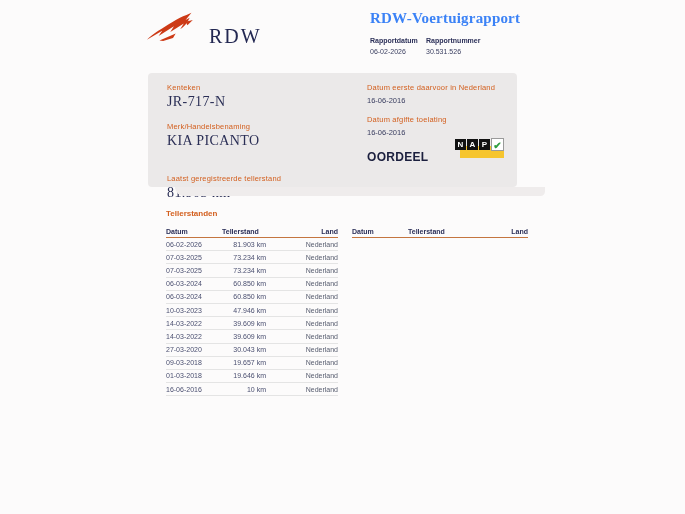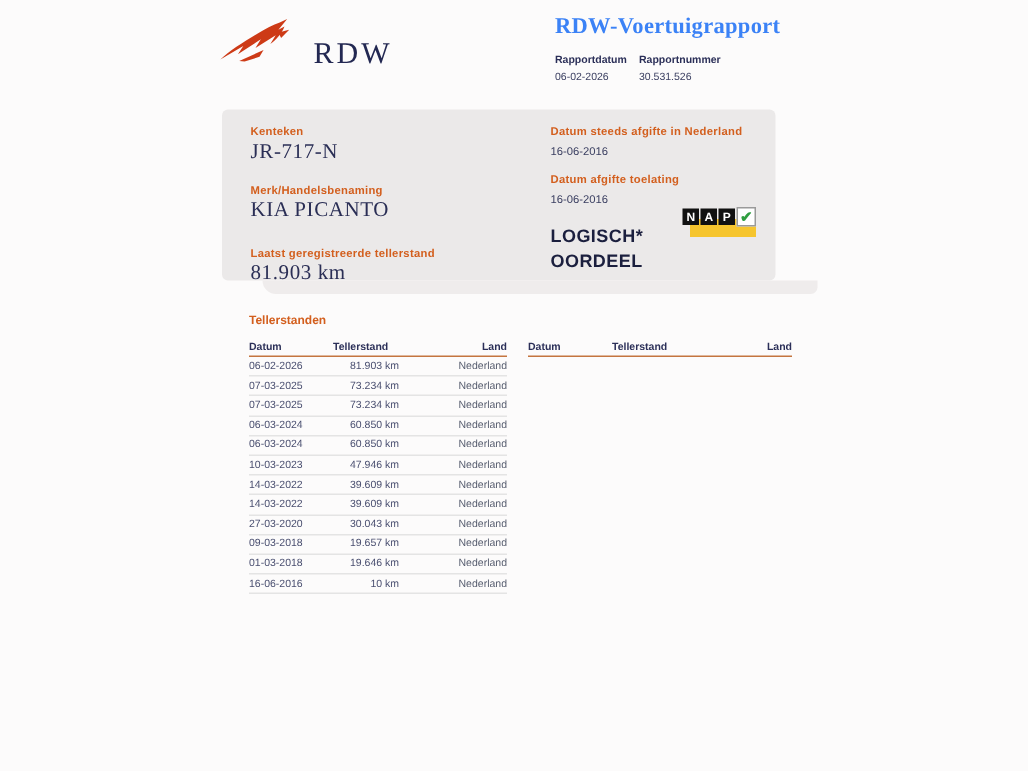--- a/index.html
+++ b/index.html
@@ -35,29 +35,29 @@
   .card {
     position:absolute; left:148px; top:73px; width:369px; height:114px;
     background:#ebe9e9; border-radius:4px;
   }
   .card::after {
     content:""; position:absolute; left:27px; right:-28px; top:100%; height:9px;
     background:#efecec; border-radius:0 0 6px 12px;
   }
   .card-left  { position:absolute; left:19px;  top:10px; }
   .card-right { position:absolute; left:219px; top:10px; }
-  .flabel { display:block; font-size:7.5px; font-weight:bold; color:#d35f1e; letter-spacing:0.2px; }
+  .flabel { display:block; font-size:7.5px; font-weight:normal; color:#d35f1e; letter-spacing:0.2px; }
   .fvalue-serif {
     display:block; font-family:"Liberation Serif", serif;
     font-size:14px; color:#2a2e55; margin-top:2px; letter-spacing:0.4px;
   }
   .fvalue-sans { display:block; font-size:7.5px; color:#3c4062; margin-top:4px; }
   .f-gap-s { margin-bottom:10px; }
   .f-gap-m { margin-bottom:12px; }
-  .f-gap-l { margin-bottom:15px; }
+  .f-gap-l { margin-bottom:25px; }
   .oordeel {
     margin-top:12px; font-size:12px; font-weight:bold; color:#1b1f3e;
     line-height:16.5px; letter-spacing:0.3px;
   }
   .oordeel span { display:block; }
   .nap { position:absolute; left:307px; top:66px; width:52px; height:22px; }
   .nap-yellow { position:absolute; left:5px; top:7px; width:44px; height:12px; background:#f6c52e; }
   .nap-sq {
     position:absolute; top:0; width:11px; height:11px; line-height:11px;
     text-align:center; font-size:8px; font-weight:bold;
@@ -135,29 +135,28 @@
         <span class="fvalue-serif">KIA PICANTO</span>
       </div>
       <div>
         <span class="flabel">Laatst geregistreerde tellerstand</span>
         <span class="fvalue-serif">81.903 km</span>
       </div>
     </div>
 
     <div class="card-right">
       <div class="f-gap-s">
-        <span class="flabel">Datum steeds afgifte in Nederland</span>
+        <span class="flabel">Datum eerste daarvoor in Nederland</span>
         <span class="fvalue-sans">16-06-2016</span>
       </div>
       <div>
         <span class="flabel">Datum afgifte toelating</span>
         <span class="fvalue-sans">16-06-2016</span>
       </div>
       <div class="oordeel">
-        <span>LOGISCH*</span>
         <span>OORDEEL</span>
       </div>
     </div>
 
     <div class="nap">
       <div class="nap-yellow"></div>
       <span class="nap-sq nap-black" style="left:0">N</span>
       <span class="nap-sq nap-black" style="left:12px">A</span>
       <span class="nap-sq nap-black" style="left:24px">P</span>
       <span class="nap-sq nap-check">✔</span>

